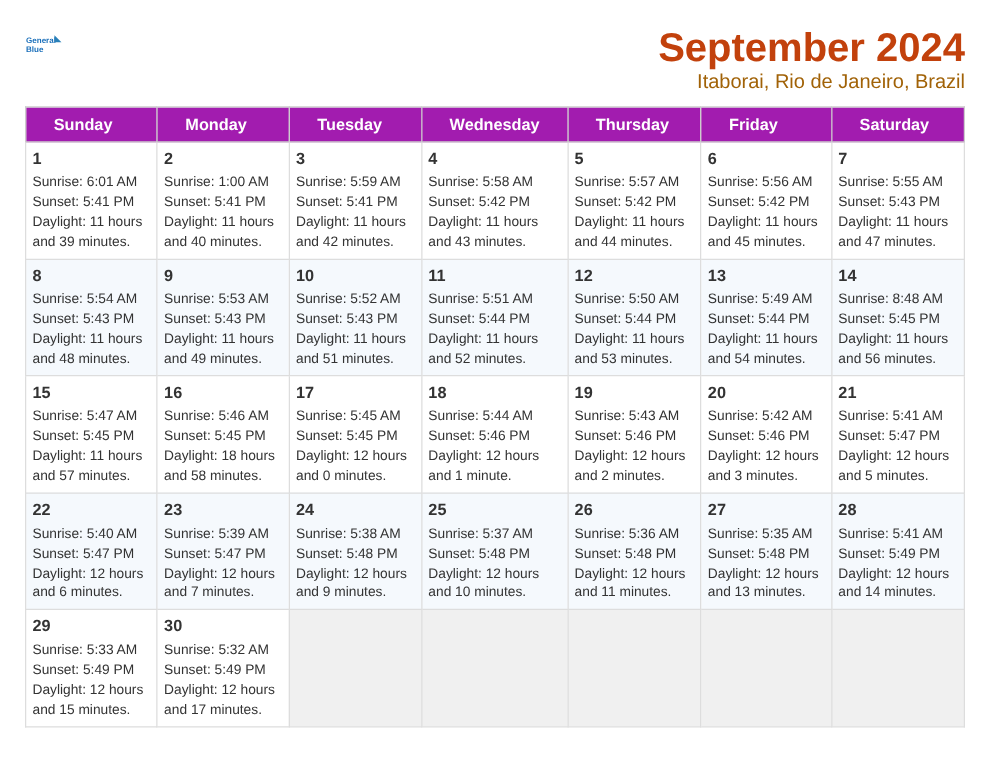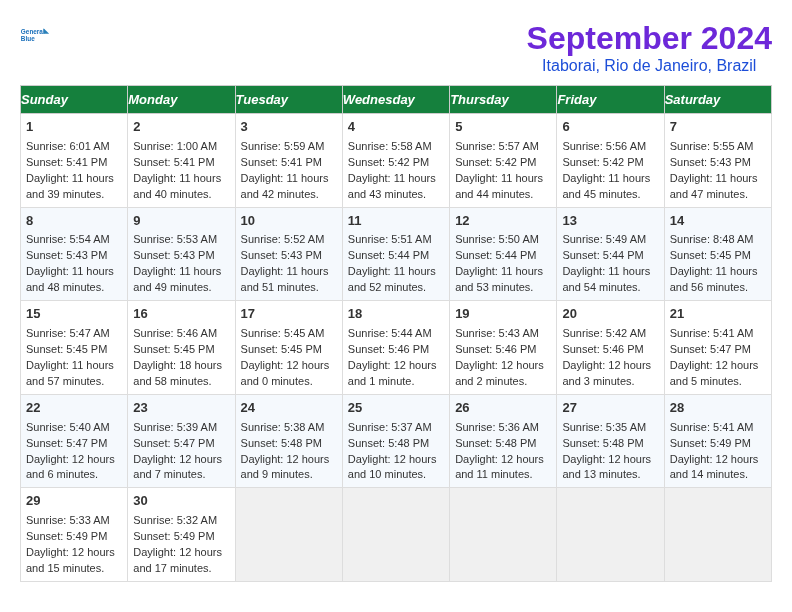--- a/index.html
+++ b/index.html
@@ -24,41 +24,39 @@
     .logo-icon {
       width: 30px;
       height: 30px;
     }
     .title-section {
       text-align: right;
     }
     .month-title {
       font-size: 32px;
       font-weight: bold;
-      color: #6d28d9;
+      color: #c2410c;
     }
     .location {
       font-size: 16px;
-      color: #1d4ed8;
-      text-align: center;
+      color: #a16207;
     }
     table {
       width: 100%;
       border-collapse: collapse;
       font-size: 11px;
     }
     thead th {
-      background-color: #15803d;
+      background-color: #a21caf;
       color: white;
-      padding: 6px 0;
+      padding: 6px 22px;
       text-align: left;
       font-size: 13px;
       font-weight: bold;
       border: 1px solid #ccc;
-      font-style: italic;
     }
     td {
       border: 1px solid #ddd;
       padding: 4px 5px;
       vertical-align: top;
       height: 80px;
       width: 107px;
       color: #333;
       line-height: 1.45;
     }

